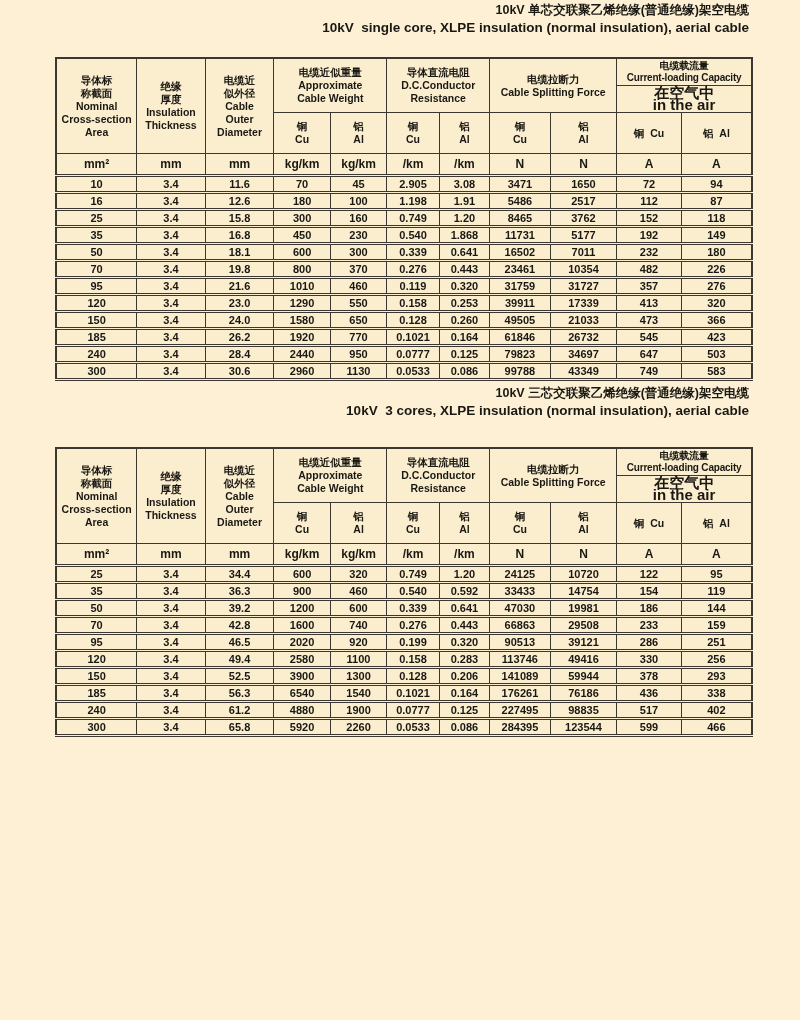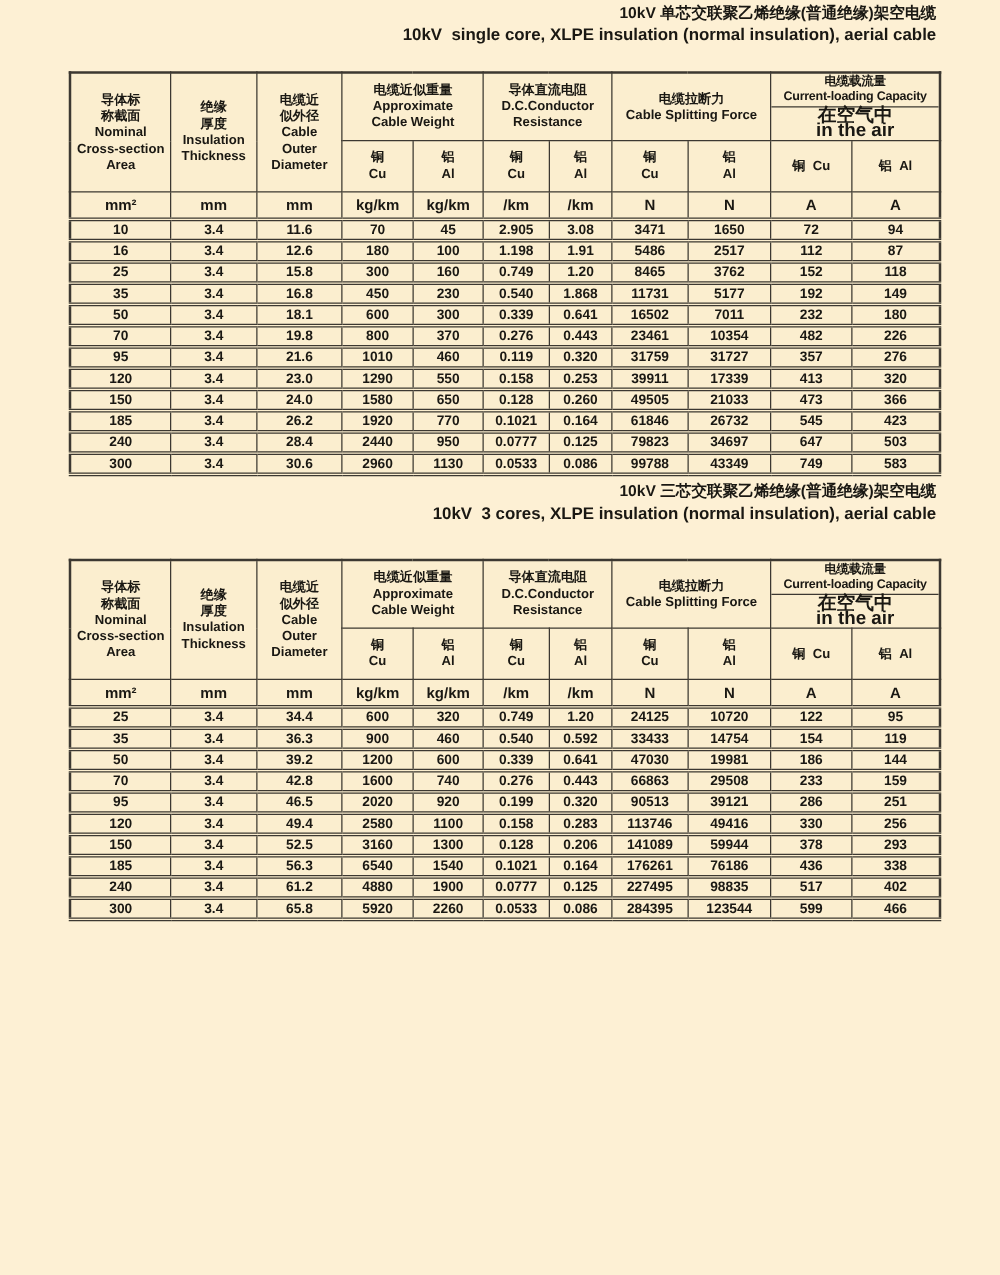--- a/index.html
+++ b/index.html
@@ -465,21 +465,21 @@
               <td>0.283</td>
               <td>113746</td>
               <td>49416</td>
               <td>330</td>
               <td>256</td>
             </tr>
             <tr>
               <td>150</td>
               <td>3.4</td>
               <td>52.5</td>
-              <td>3160</td>
+              <td>3900</td>
               <td>1300</td>
               <td>0.128</td>
               <td>0.206</td>
               <td>141089</td>
               <td>59944</td>
               <td>378</td>
               <td>293</td>
             </tr>
             <tr>
               <td>185</td>

